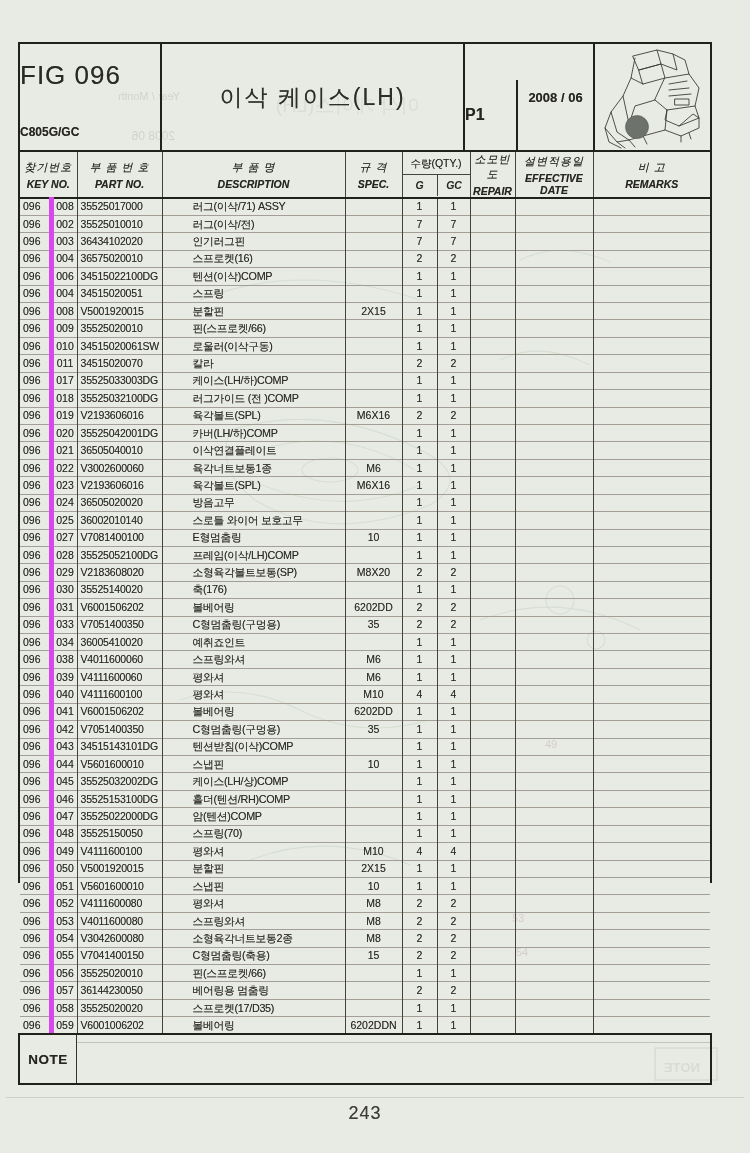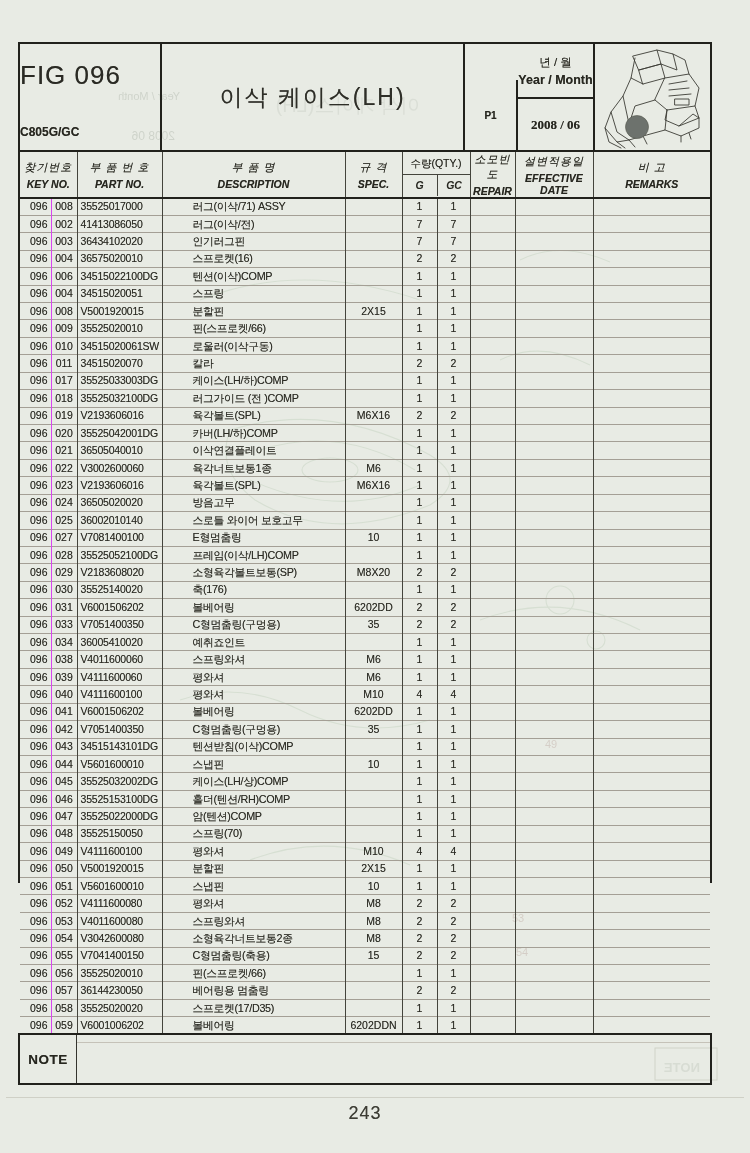--- a/index.html
+++ b/index.html
@@ -20,26 +20,26 @@
     border:2px solid #21211c;
     display:grid; grid-template-columns:142px 303px 53px 77px 115px;
   }
   .hdr-cell { border-right:2px solid #21211c; position:relative; }
   .hdr-cell:last-child { border-right:none; }
   .fig-cell { display:flex; flex-direction:column; align-items:flex-start; justify-content:center;gap:12px; }
   .fig-no { font-size:26px; letter-spacing:1px; color:#2a2a24; margin-top:8px; }
   .model { font-size:12px; font-weight:bold; margin-top:22px; margin-bottom:4px; }
   .title-cell { display:flex; align-items:center; justify-content:center; }
   .fig-title { font-size:23px; letter-spacing:2px; color:#2e2e28; }
-  .p1-cell { display:flex; align-items:center; justify-content:center; font-size:10px; font-weight:bold;margin-top:36px; }
+  .p1-cell { display:flex; align-items:center; justify-content:flex-start; font-size:16px; font-weight:bold;margin-top:36px; }
   .ym-cell { display:flex; flex-direction:column; }
   .ym-top { height:55px; border-bottom:2px solid #21211c; display:flex; flex-direction:column; align-items:center; justify-content:center; gap:3px; }
   .ym-ko { font-size:11.5px; }
   .ym-en { font-size:12.5px; font-weight:bold; }
-  .ym-bottom { flex:1; display:flex; align-items:center; justify-content:center; font-size:13px; font-weight:bold;font-family:Liberation Serif, serif; }
+  .ym-bottom { flex:1; display:flex; align-items:center; justify-content:center; font-size:13px; font-weight:bold; }
   .illu-cell { overflow:hidden; }
 
   
   .table-wrap {
     position:absolute; left:18px; top:152px; width:694px; height:731px;
     border-left:2px solid #21211c; border-right:2px solid #21211c;
   }
   table { border-collapse:collapse; table-layout:fixed; width:690px; }
   col.c-kf{width:31px} col.c-kn{width:26px} col.c-pn{width:85px} col.c-de{width:183px}
   col.c-sp{width:57px} col.c-g{width:35px} col.c-gc{width:33px} col.c-rp{width:45px}
@@ -59,21 +59,21 @@
   .qty-bot span:first-child { border-right:1px solid #44443c; }
   tbody td {
     height:17.43px; font-size:10.5px; line-height:11px;
     border-right:1px solid #44443c; border-top:1px solid #a49f95;
     padding:0 3px; white-space:nowrap; overflow:hidden; vertical-align:middle;
     color:#2b2b24;
   }
   tbody tr:first-child td { border-top:none; }
   tbody td:last-child { border-right:none; }
   td.t-c { text-align:center; padding:0 1px; }
-  td.t-kf { border-right:1px solid #d946ef; text-align:right;margin-left:16px; }
+  td.t-kf { border-right:5px solid #d946ef; text-align:left;margin-left:16px; }
   td.t-de { font-size:10.8px; letter-spacing:-0.3px;padding-left:30px; }
   td.t-pn { letter-spacing:-0.2px; }
 
   
   .note-band {
     position:absolute; left:18px; top:1033px; width:694px; height:52px;
     border:2px solid #21211c; display:flex;
   }
   .note-cell { width:57px; border-right:1.5px solid #34342e; display:flex; align-items:center; justify-content:center; font-size:13.5px; font-weight:bold; letter-spacing:.5px; }
   .note-area { flex:1; position:relative; }
@@ -122,24 +122,20 @@
     <div class="fig-no soft">FIG 096</div>
     <div class="model soft">C805G/GC</div>
   </div>
   <div class="hdr-cell title-cell">
     <div class="fig-title soft">이삭 케이스(LH)</div>
   </div>
   <div class="hdr-cell p1-cell">
     <span class="soft">P1</span>
   </div>
   <div class="hdr-cell ym-cell">
-    <div class="ym-top">
-      <div class="ym-ko soft">년 / 월</div>
-      <div class="ym-en soft">Year / Month</div>
-    </div>
     <div class="ym-bottom soft">2008 / 06</div>
   </div>
   <div class="hdr-cell illu-cell">
     <svg width="115" height="106" viewBox="0 0 115 106">
       <g stroke="#3c3c36" stroke-width="0.9" fill="none" stroke-linejoin="round" stroke-linecap="round">
         <path d="M38 12 L62 6 L66 20 L44 26 Z"></path>
         <path d="M44 26 L66 20 L70 34 L48 40 Z"></path>
         <path d="M62 6 L78 10 L82 26 L66 20"></path>
         <path d="M40 14 L36 34 L48 40"></path>
         <path d="M70 34 L94 30 L104 44 L100 62 L72 66 L60 56 Z"></path>
@@ -239,21 +235,21 @@
     <td class="t-c soft">1</td>
     <td class="t-c soft">1</td>
     <td class="t-c"></td>
     <td class="t-c"></td>
     <td class="t-c"></td>
   </tr>
 
   <tr>
     <td class="t-kf soft">096</td>
     <td class="t-c soft">002</td>
-    <td class="t-pn soft">41413086050</td>
+    <td class="t-pn soft">35525010010</td>
     <td class="t-de soft">러그(이삭/전)</td>
     <td class="t-c soft"></td>
     <td class="t-c soft">7</td>
     <td class="t-c soft">7</td>
     <td class="t-c"></td>
     <td class="t-c"></td>
     <td class="t-c"></td>
   </tr>
 
   <tr>

